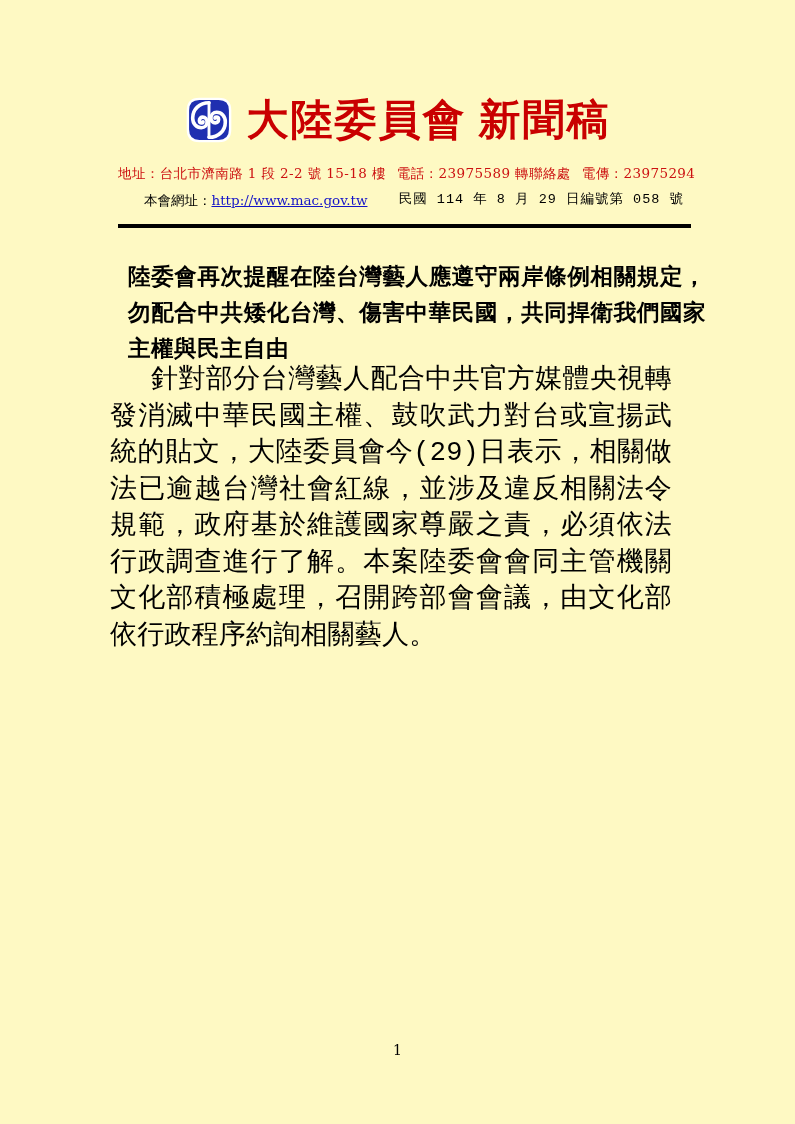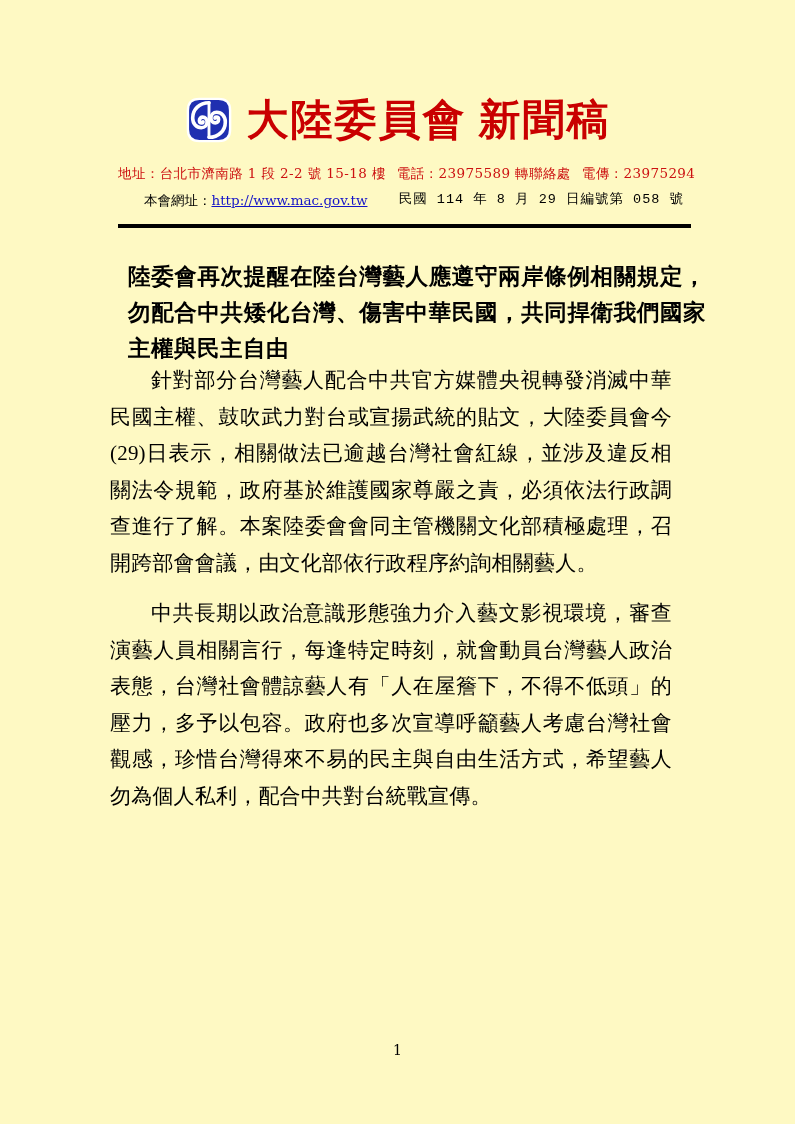--- a/index.html
+++ b/index.html
@@ -129,22 +129,22 @@
 
   
   .body-area {
     position: absolute;
     left: 110px;
     top: 362px;
     width: 578px;
   }
 
   .para {
-    font-family: Liberation Serif, serif;
-    font-size: 21px;
+    font-family: Liberation Mono, monospace;
+    font-size: 27px;
     line-height: 36.5px;
     color: #000000;
     text-align: justify;
     text-justify: inter-character;
     text-indent: 41px;
     margin: 0 16px 14px 0;
     letter-spacing: 0.2px;
   }
 
   
@@ -197,18 +197,17 @@
       <span class="right-part">民國 114 年 8 月 29 日編號第 058 號</span>
     </div>
   </div>
 
   <div class="header-rule"></div>
 
   <h1 class="headline">陸委會再次提醒在陸台灣藝人應遵守兩岸條例相關規定，勿配合中共矮化台灣、傷害中華民國，共同捍衛我們國家主權與民主自由</h1>
 
   <div class="body-area">
     <p class="para">針對部分台灣藝人配合中共官方媒體央視轉發消滅中華民國主權、鼓吹武力對台或宣揚武統的貼文，大陸委員會今(29)日表示，相關做法已逾越台灣社會紅線，並涉及違反相關法令規範，政府基於維護國家尊嚴之責，必須依法行政調查進行了解。本案陸委會會同主管機關文化部積極處理，召開跨部會會議，由文化部依行政程序約詢相關藝人。</p>
-    <p class="para">中共長期以政治意識形態強力介入藝文影視環境，審查演藝人員相關言行，每逢特定時刻，就會動員台灣藝人政治表態，台灣社會體諒藝人有「人在屋簷下，不得不低頭」的壓力，多予以包容。政府也多次宣導呼籲藝人考慮台灣社會觀感，珍惜台灣得來不易的民主與自由生活方式，希望藝人勿為個人私利，配合中共對台統戰宣傳。</p>
   </div>
 
   <div class="page-number">1</div>
 
 </div>
 
 </body></html>

